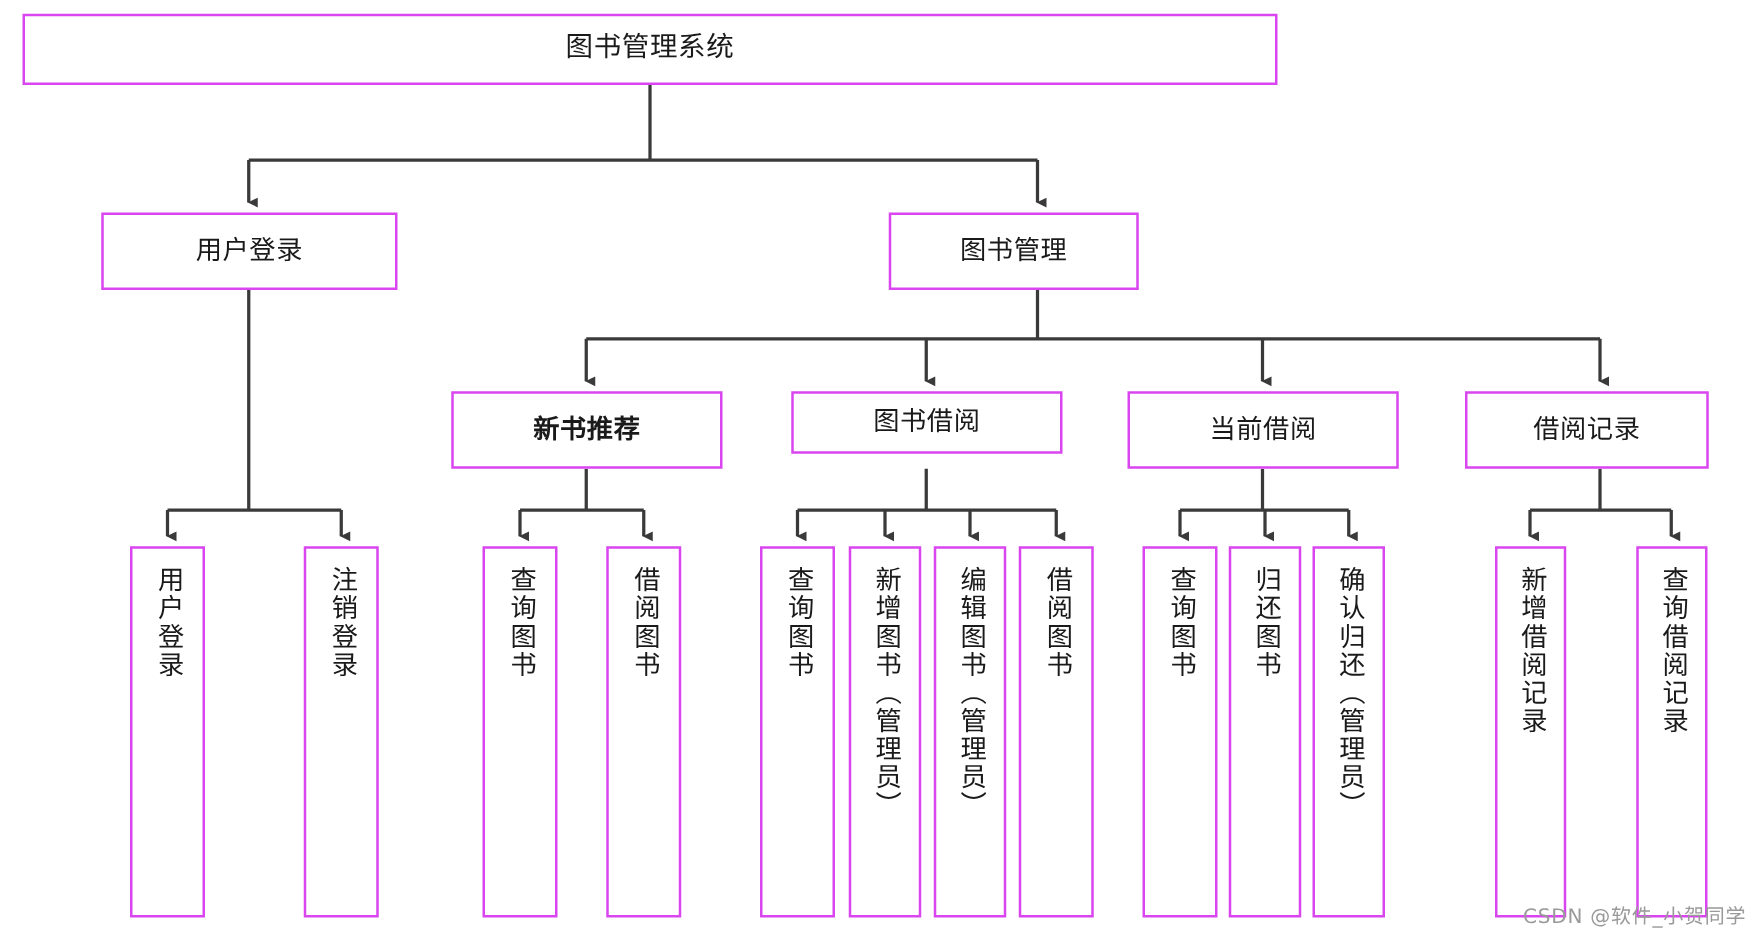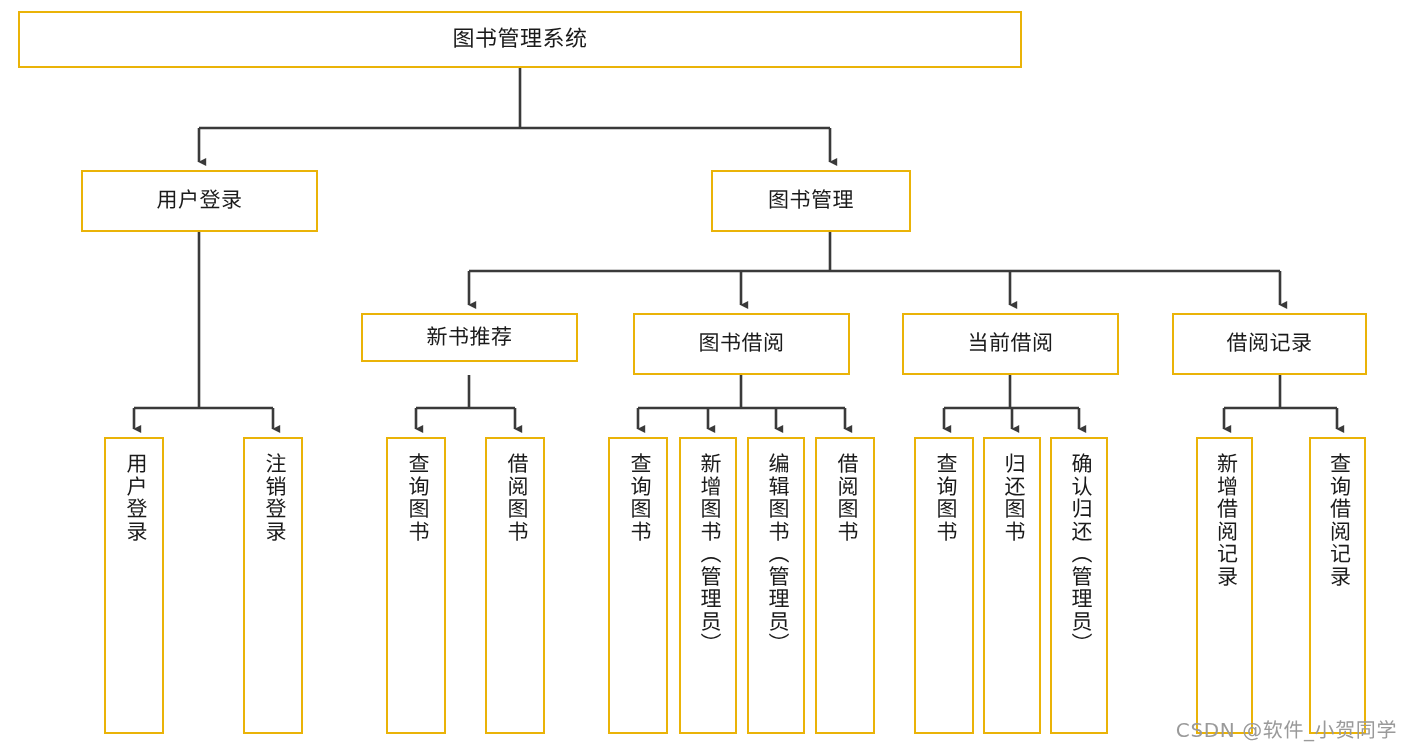--- a/index.html
+++ b/index.html
@@ -23,21 +23,21 @@
     left: 0;
     top: 0;
     width: 1405px;
     height: 747px;
     pointer-events: none;
   }
   .node {
     position: absolute;
     box-sizing: border-box;
     background: #ffffff;
-    border: 2px solid #eab308;
+    border: 2px solid #d946ef;
     display: flex;
     align-items: center;
     justify-content: center;
     color: #1a1a1a;
     z-index: 2;
   }
   .node .label {
     display: block;
     text-align: center;
     line-height: 1.12;
@@ -58,21 +58,21 @@
     text-orientation: upright;
     font-size: 21px;
     line-height: 1.04;
     letter-spacing: 1.5px;
     white-space: nowrap;
   }
   #watermark {
     position: absolute;
     right: 8px;
     bottom: 4px;
-    font-size: 20px;
+    font-size: 16px;
     color: #9a9a9a;
     letter-spacing: 0.6px;
     z-index: 5;
     white-space: nowrap;
   }
 </style>
 </head>
 <body>
 
 <div id="canvas">
@@ -133,24 +133,24 @@
     <span class="label">图书管理系统</span>
   </div>
 
   <div class="node horiz" style="left: 81px; top: 170px; width: 237px; height: 62px;">
     <span class="label">用户登录</span>
   </div>
   <div class="node horiz" style="left: 711px; top: 170px; width: 200px; height: 62px;">
     <span class="label">图书管理</span>
   </div>
 
-  <div class="node horiz" style="left: 361px; top: 313px; width: 217px; height: 49px;">
+  <div class="node horiz" style="left: 361px; top: 313px; width: 217px; height: 62px; font-weight: bold;">
     <span class="label">新书推荐</span>
   </div>
-  <div class="node horiz" style="left: 633px; top: 313px; width: 217px; height: 62px; justify-content: center;">
+  <div class="node horiz" style="left: 633px; top: 313px; width: 217px; height: 50px; justify-content: center;">
     <span class="label">图书借阅</span>
   </div>
   <div class="node horiz" style="left: 902px; top: 313px; width: 217px; height: 62px; font-family: Liberation Serif, serif;">
     <span class="label">当前借阅</span>
   </div>
   <div class="node horiz" style="left: 1172px; top: 313px; width: 195px; height: 62px;">
     <span class="label">借阅记录</span>
   </div>
 
   <div class="node vert" style="left: 104px; top: 437px; width: 60px; height: 297px;">

